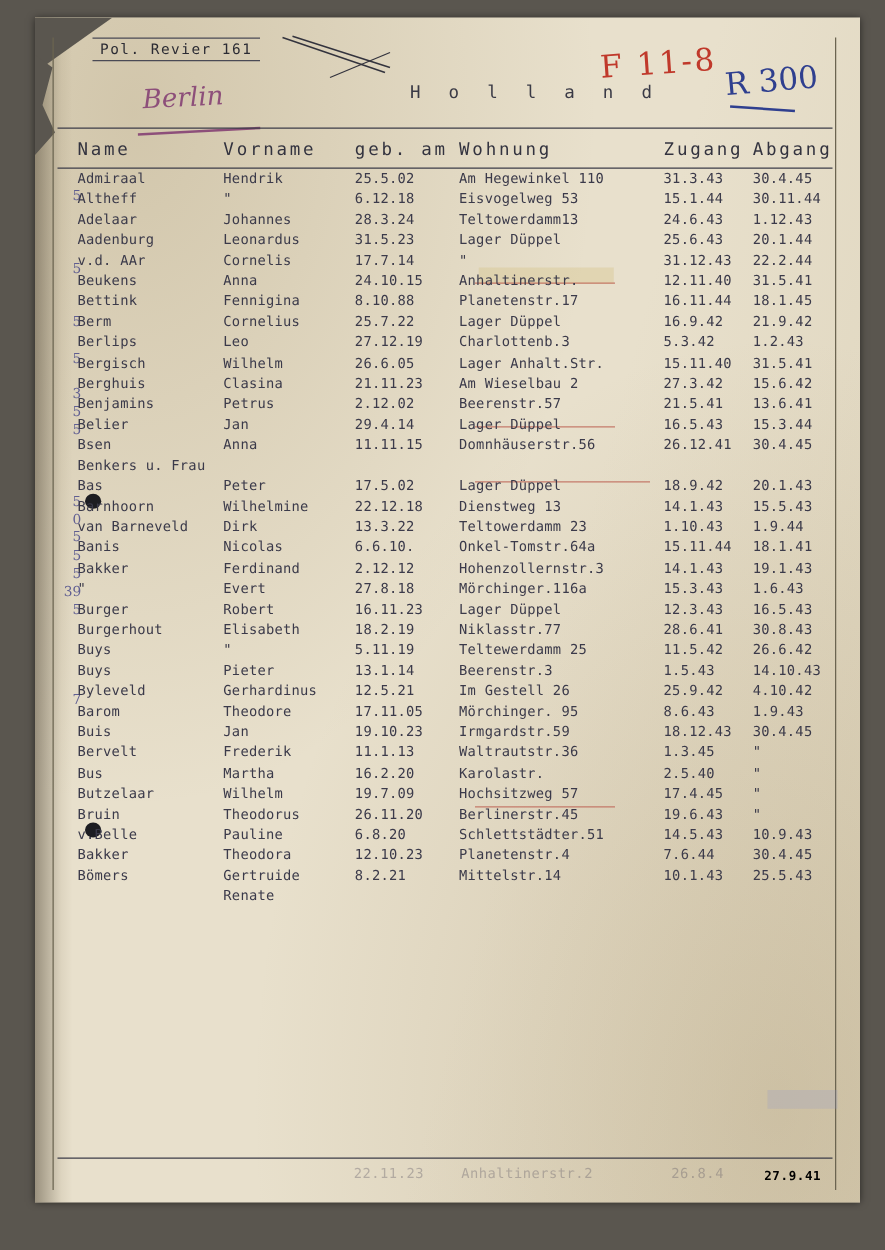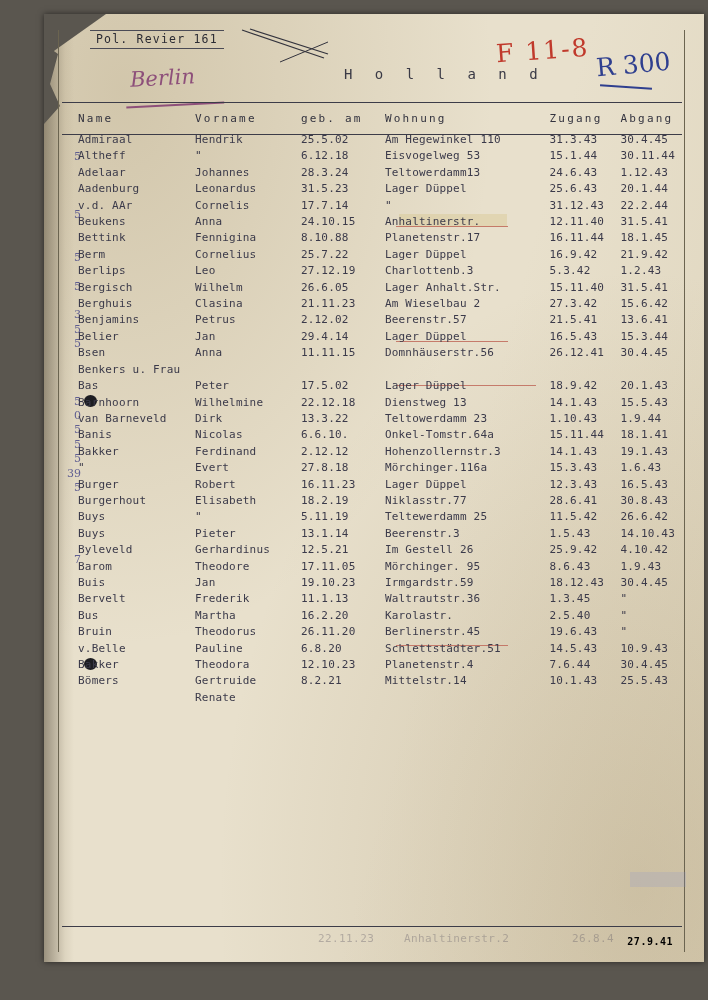--- a/index.html
+++ b/index.html
@@ -17,21 +17,20 @@
   }
   
   .sheet {
     position: absolute;
     left: 28px;
     top: 14px;
     width: 660px;
     height: 948px;
     background: #e8e0cc;
     box-shadow: 0 0 6px rgba(0,0,0,0.55);
-    margin-left: 16px;
   }
   .sheet::before {
     
     content: "";
     position: absolute;
     inset: 0;
     background:
       radial-gradient(ellipse at 12% 8%, rgba(168,150,110,0.35), rgba(168,150,110,0) 45%),
       radial-gradient(ellipse at 90% 92%, rgba(160,140,100,0.30), rgba(160,140,100,0) 50%),
       linear-gradient(105deg, rgba(233,225,205,0) 60%, rgba(201,188,156,0.35) 100%);
@@ -151,21 +150,21 @@
     top: 94px;
     width: 620px;
     border-collapse: collapse;
     color: #3b3a4a;
     font-size: 11px;
   }
   table.reg th {
     font-weight: normal;
     text-align: left;
     letter-spacing: 2.2px;
-    font-size: 11px;
+    font-size: 14px;
     padding: 4px 0 7px 0;
     color: #33333f;
   }
   table.reg td {
     padding: 1px 0 1px 0;
     white-space: nowrap;
     letter-spacing: 0.2px;
     vertical-align: top;
     line-height: 14.4px;
     height: 14.4px;
@@ -207,21 +206,21 @@
   .blob {
     position: absolute;
     width: 13px; height: 12px;
     background: #1d1d22;
     border-radius: 50%;
   }
 
   
   .ghost {
     position: absolute;
-    left: 52px;
+    left: 33px;
     top: 918px;
     width: 600px;
     font-size: 11px;
     color: rgba(90,84,96,0.35);
     letter-spacing: 0.4px;
     text-decoration: underline;
   }
   .ghost span { display: inline-block; }
   .date-stamp {
     position: absolute;
@@ -571,20 +570,28 @@
           </tr>
           <tr>
             <td class="c-name">Bus</td>
             <td class="c-vorname">Martha</td>
             <td class="c-geb">16.2.20</td>
             <td class="c-wohn">Karolastr.</td>
             <td class="c-zugang">2.5.40</td>
             <td class="c-abgang">"</td>
           </tr>
           <tr>
+            <td class="c-name">Butzelaar</td>
+            <td class="c-vorname">Wilhelm</td>
+            <td class="c-geb">19.7.09</td>
+            <td class="c-wohn">Hochsitzweg 57</td>
+            <td class="c-zugang">17.4.45</td>
+            <td class="c-abgang">"</td>
+          </tr>
+          <tr>
             <td class="c-name">Bruin</td>
             <td class="c-vorname">Theodorus</td>
             <td class="c-geb">26.11.20</td>
             <td class="c-wohn">Berlinerstr.45</td>
             <td class="c-zugang">19.6.43</td>
             <td class="c-abgang">"</td>
           </tr>
           <tr>
             <td class="c-name">v.Belle</td>
             <td class="c-vorname">Pauline</td>

